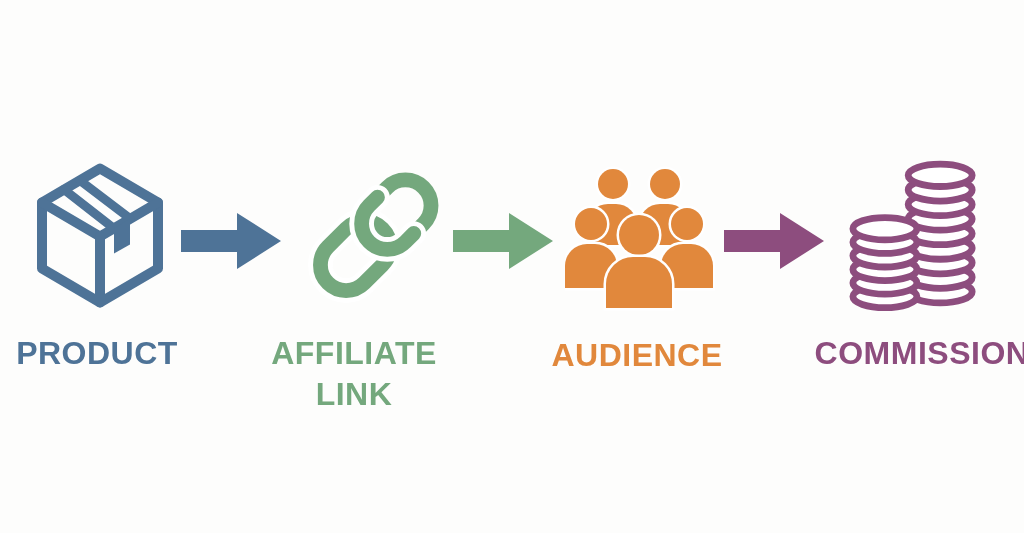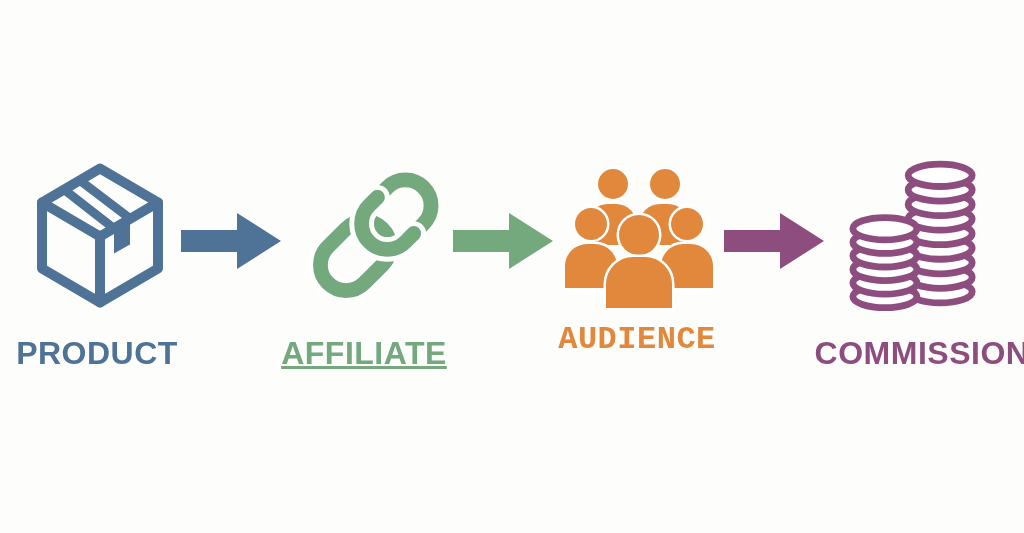--- a/index.html
+++ b/index.html
@@ -56,22 +56,23 @@
       <svg viewBox="0 0 150 150" fill="none" stroke-linecap="round">
         <g transform="rotate(45 75 75)">
           <rect x="49" y="4" width="52" height="78" rx="26" stroke="currentColor" stroke-width="15"></rect>
           <rect x="49" y="63" width="52" height="78" rx="26" stroke="#ffffff" stroke-width="25"></rect>
           <rect x="49" y="63" width="52" height="78" rx="26" stroke="currentColor" stroke-width="15"></rect>
           <path d="M49 44 L49 56 A26 26 0 0 0 101 56 L101 44" stroke="#ffffff" stroke-width="25"></path>
           <path d="M49 44 L49 56 A26 26 0 0 0 101 56 L101 44" stroke="currentColor" stroke-width="15"></path>
         </g>
       </svg>
     </div>
-    <div class="step-label" style="left:274px;top:333px;width:180px;text-decoration:underline;">
+    <div class="step-label" style="left:264px;top:333px;width:180px;">
       <div class="label-line">AFFILIATE</div>
+      <div class="label-line">LINK</div>
     </div>
   </div>
 
   <div class="arrow" style="left: 453px; top: 211px; color: rgb(116, 168, 125);">
     <svg viewBox="0 0 102 60">
       <polygon points="0,19 56,19 56,2 100,30 56,58 56,41 0,41" fill="currentColor"></polygon>
     </svg>
   </div>
 
   <div style="color: rgb(225, 136, 60);">
@@ -87,21 +88,21 @@
         <circle cx="26" cy="64" r="16"></circle>
         <path d="M0 128 V106 A22 22 0 0 1 22 84 H30 A22 22 0 0 1 52 106 V128 Z"></path>
 
         <circle cx="122" cy="64" r="16"></circle>
         <path d="M96 128 V106 A22 22 0 0 1 118 84 H126 A22 22 0 0 1 148 106 V128 Z"></path>
 
         <circle cx="74" cy="75" r="20"></circle>
         <path d="M41 148 V124 A27 27 0 0 1 68 97 H80 A27 27 0 0 1 107 124 V148 Z"></path>
       </svg>
     </div>
-    <div class="step-label" style="left:547px;top:319px;width:180px;font-family:Liberation Mono, monospace;">
+    <div class="step-label" style="left:547px;top:335px;width:180px;">
       <div class="label-line">AUDIENCE</div>
 
     </div>
   </div>
 
   <div class="arrow" style="left: 724px; top: 211px; color: rgb(141, 77, 126);">
     <svg viewBox="0 0 102 60">
       <polygon points="0,19 56,19 56,2 100,30 56,58 56,41 0,41" fill="currentColor"></polygon>
     </svg>
   </div>

